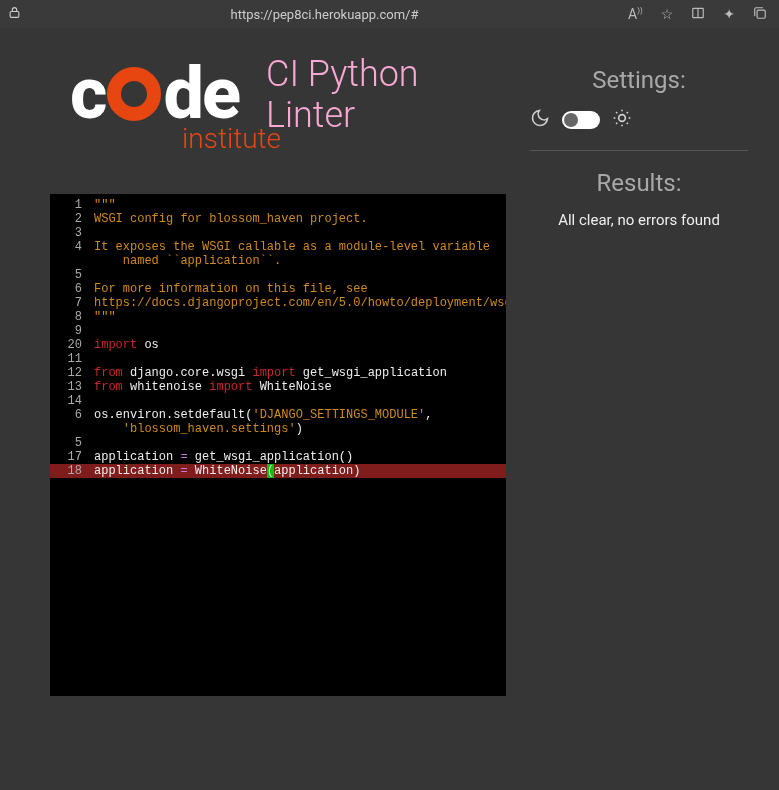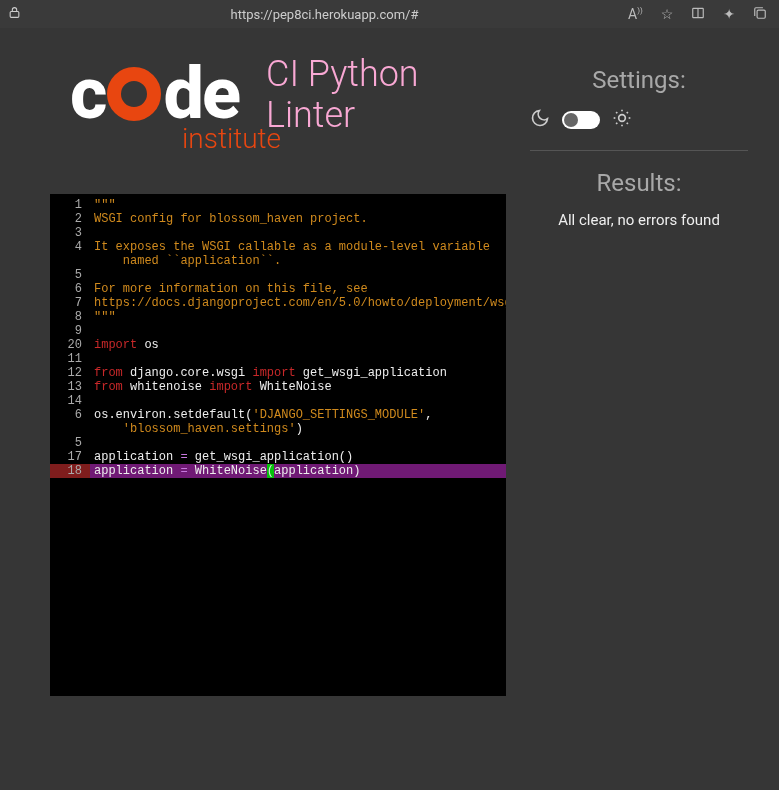--- a/index.html
+++ b/index.html
@@ -105,21 +105,21 @@
     .code-area {
       flex: 1;
       padding-top: 4px;
       overflow: hidden;
     }
     .code-line {
       height: 14px;
       white-space: pre;
       padding-left: 4px;
     }
-    .code-line.hl { background: #701a75; }
+    .code-line.hl { background: #7f1d1d; }
     .tok-str { color: #d08a1d; }
     .tok-kw { color: #c82829; text-align: right; }
     .tok-op { color: #c678dd; }
     .tok-default { color: #eee; }
     .tok-brack-hl { background: #05c20b; }
     .right-col {
       color: #aaa;
       padding-top: 8px;
       width: 218px;
       text-align: center;

